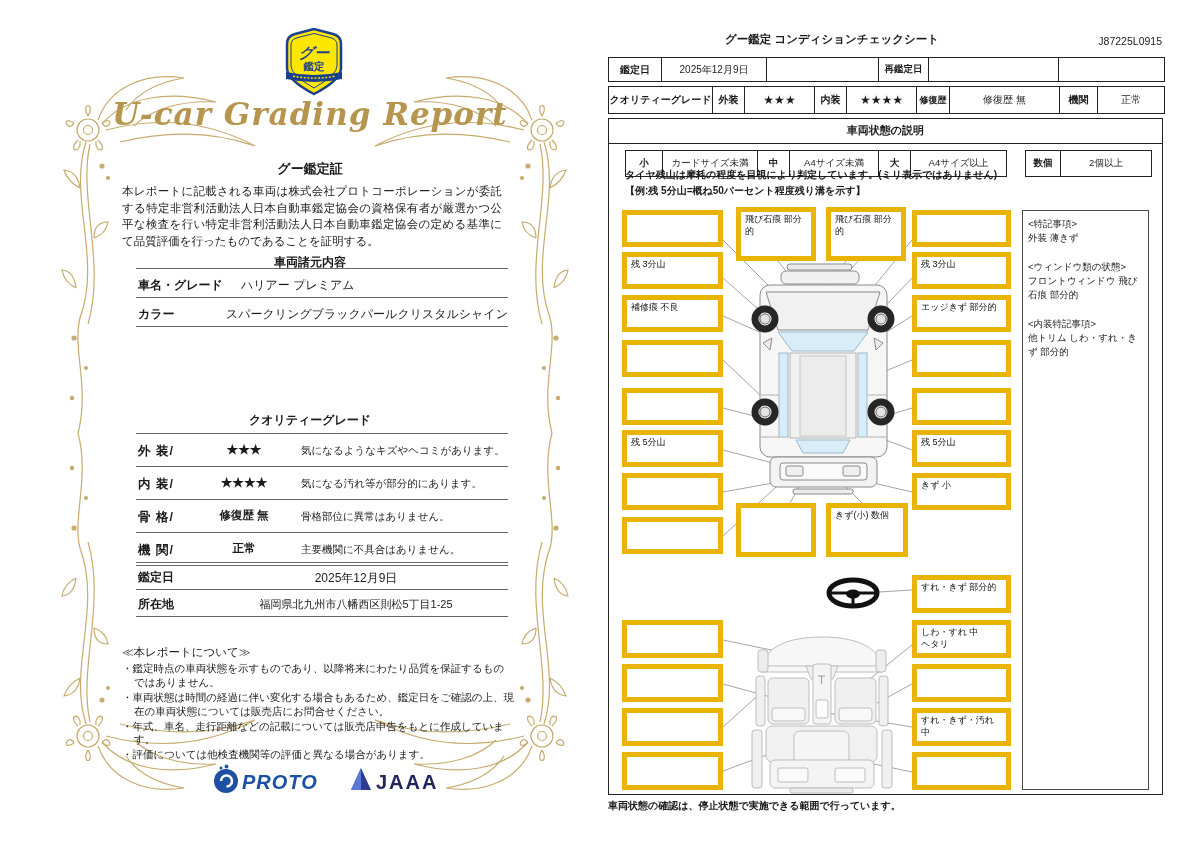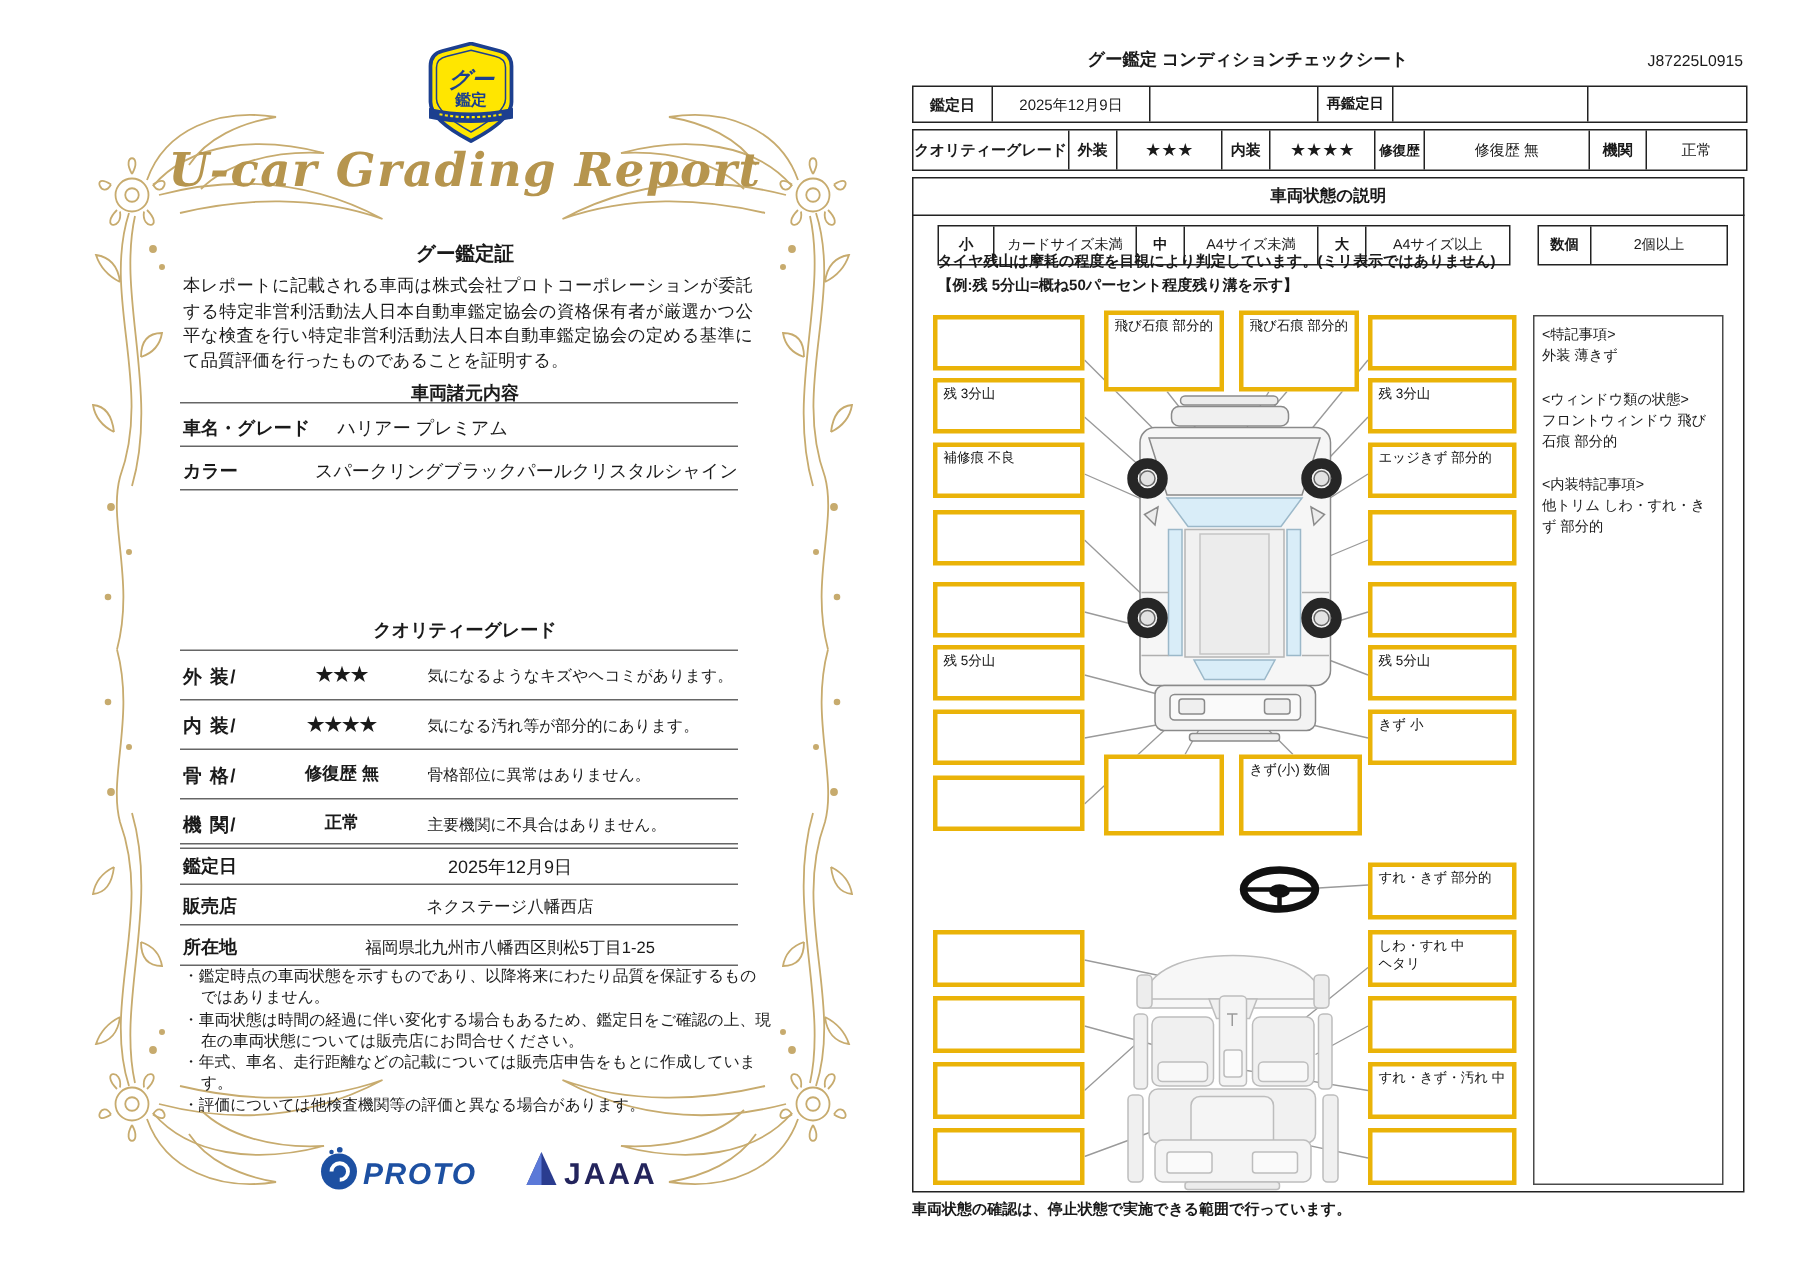--- a/index.html
+++ b/index.html
@@ -7,32 +7,32 @@
   .abs{position:absolute}
   
   .rp-title{left:652px;top:32px;width:360px;text-align:center;font-size:11.5px;font-weight:bold}
   .rp-serial{left:1080px;top:35px;width:82px;font-size:10.5px;text-align:right}
   .trow{position:absolute;display:flex;border:1px solid #222;background:#fff;font-size:10px}
   .trow>div{display:flex;align-items:center;justify-content:center;border-right:1px solid #222;box-sizing:border-box}
   .trow>div:last-child{border-right:none}
   .outerbox{left:608px;top:118px;width:555px;height:677px;border:1px solid #222;box-sizing:border-box}
   .sechead{left:608px;top:118px;width:555px;height:26px;border-bottom:1px solid #222;display:flex;align-items:center;justify-content:center;font-size:11px;font-weight:bold;box-sizing:border-box}
   .tirenote{left:625px;top:167px;font-size:10px;font-weight:bold;line-height:1.55}
-  .abox{position:absolute;border:3px solid #eab308;background:#fff;font-size:9px;padding:2px 4px;line-height:1.3;white-space:pre-line;color:#111;z-index:2;box-sizing:border-box}
+  .abox{position:absolute;border:5px solid #eab308;background:#fff;font-size:9px;padding:2px 4px;line-height:1.3;white-space:pre-line;color:#111;z-index:2;box-sizing:border-box}
   .bl{left:622px;width:101px;height:37px}
   .br{left:912px;width:99px;height:37px}
   .bm{width:80px;height:54px}
   .npanel{position:absolute;left:1022px;top:210px;width:127px;height:580px;border:1px solid #4a4a4a;background:#fff;padding:6px 5px;font-size:9.5px;line-height:1.5;white-space:pre-line;z-index:2;box-sizing:border-box}
   .footnote{left:608px;top:799px;font-size:10px;font-weight:bold}
   
   .lp-title{left:60px;top:96px;width:500px;text-align:center;font-family:"DejaVu Serif",serif;font-style:italic;font-weight:bold;font-size:31px;color:#b6954e;letter-spacing:1px}
   .lp-sub{left:60px;top:160px;width:500px;text-align:center;font-size:13px;font-weight:bold}
   .lp-intro{left:122px;top:183px;width:380px;font-family:"Liberation Serif",serif;font-size:11.5px;line-height:1.45;text-align:justify}
   .lp-h{width:500px;left:60px;text-align:center;font-size:12px;font-weight:bold}
-  .ltable{position:absolute;left:120px;width:372px;border-bottom:1px solid #666}
+  .ltable{position:absolute;left:136px;width:372px;border-bottom:1px solid #666}
   .srow{position:relative;border-top:1px solid #666}
   .srow span{position:absolute;font-size:12px;white-space:nowrap}
   .lbl{font-weight:bold}
   .grow{position:relative;border-top:1px solid #666;height:32px}
   .grow .g1{position:absolute;left:2px;top:9px;font-size:12.5px;font-weight:bold;letter-spacing:1px}
   .grow .g2{position:absolute;left:58px;top:8px;width:100px;text-align:center;font-size:13px;font-weight:bold}
   .grow .g3{position:absolute;left:165px;top:10px;font-size:10.5px}
   .irow{position:relative;border-top:1px solid #666;height:26px}
   .irow .i1{position:absolute;left:2px;top:6px;font-size:12px;font-weight:bold}
   .irow .i2{position:absolute;left:70px;top:7px;width:300px;text-align:center;font-size:11px}
@@ -120,30 +120,27 @@
     <span class="g3">主要機関に不具合はありません。</span>
   </div>
 </div>
 
 <div class="ltable" style="top:562px">
   <div class="irow">
     <span class="i1">鑑定日</span>
     <span class="i2" style="font-size:12px">2025年12月9日</span>
   </div>
   <div class="irow">
-    <span class="i1">販売店</span>
-    <span class="i2">ネクステージ八幡西店</span>
-  </div>
-  <div class="irow">
     <span class="i1">所在地</span>
     <span class="i2">福岡県北九州市八幡西区則松5丁目1-25</span>
   </div>
 </div>
 
 <div class="abs about">
+  <div class="atitle">≪本レポートについて≫</div>
   <ul>
     <li>・<span>鑑定時点の車両状態を示すものであり、以降将来にわたり品質を保証するものではありません。</span></li>
     <li>・<span>車両状態は時間の経過に伴い変化する場合もあるため、鑑定日をご確認の上、現在の車両状態については販売店にお問合せください。</span></li>
     <li>・<span>年式、車名、走行距離などの記載については販売店申告をもとに作成しています。</span></li>
     <li>・<span>評価については他検査機関等の評価と異なる場合があります。</span></li>
   </ul>
 </div>
 
 <svg class="abs" style="left:212px;top:762px;width:125px;height:34px" viewBox="0 0 125 34">
   <circle cx="14" cy="19" r="12" fill="#1d50a2"></circle>

